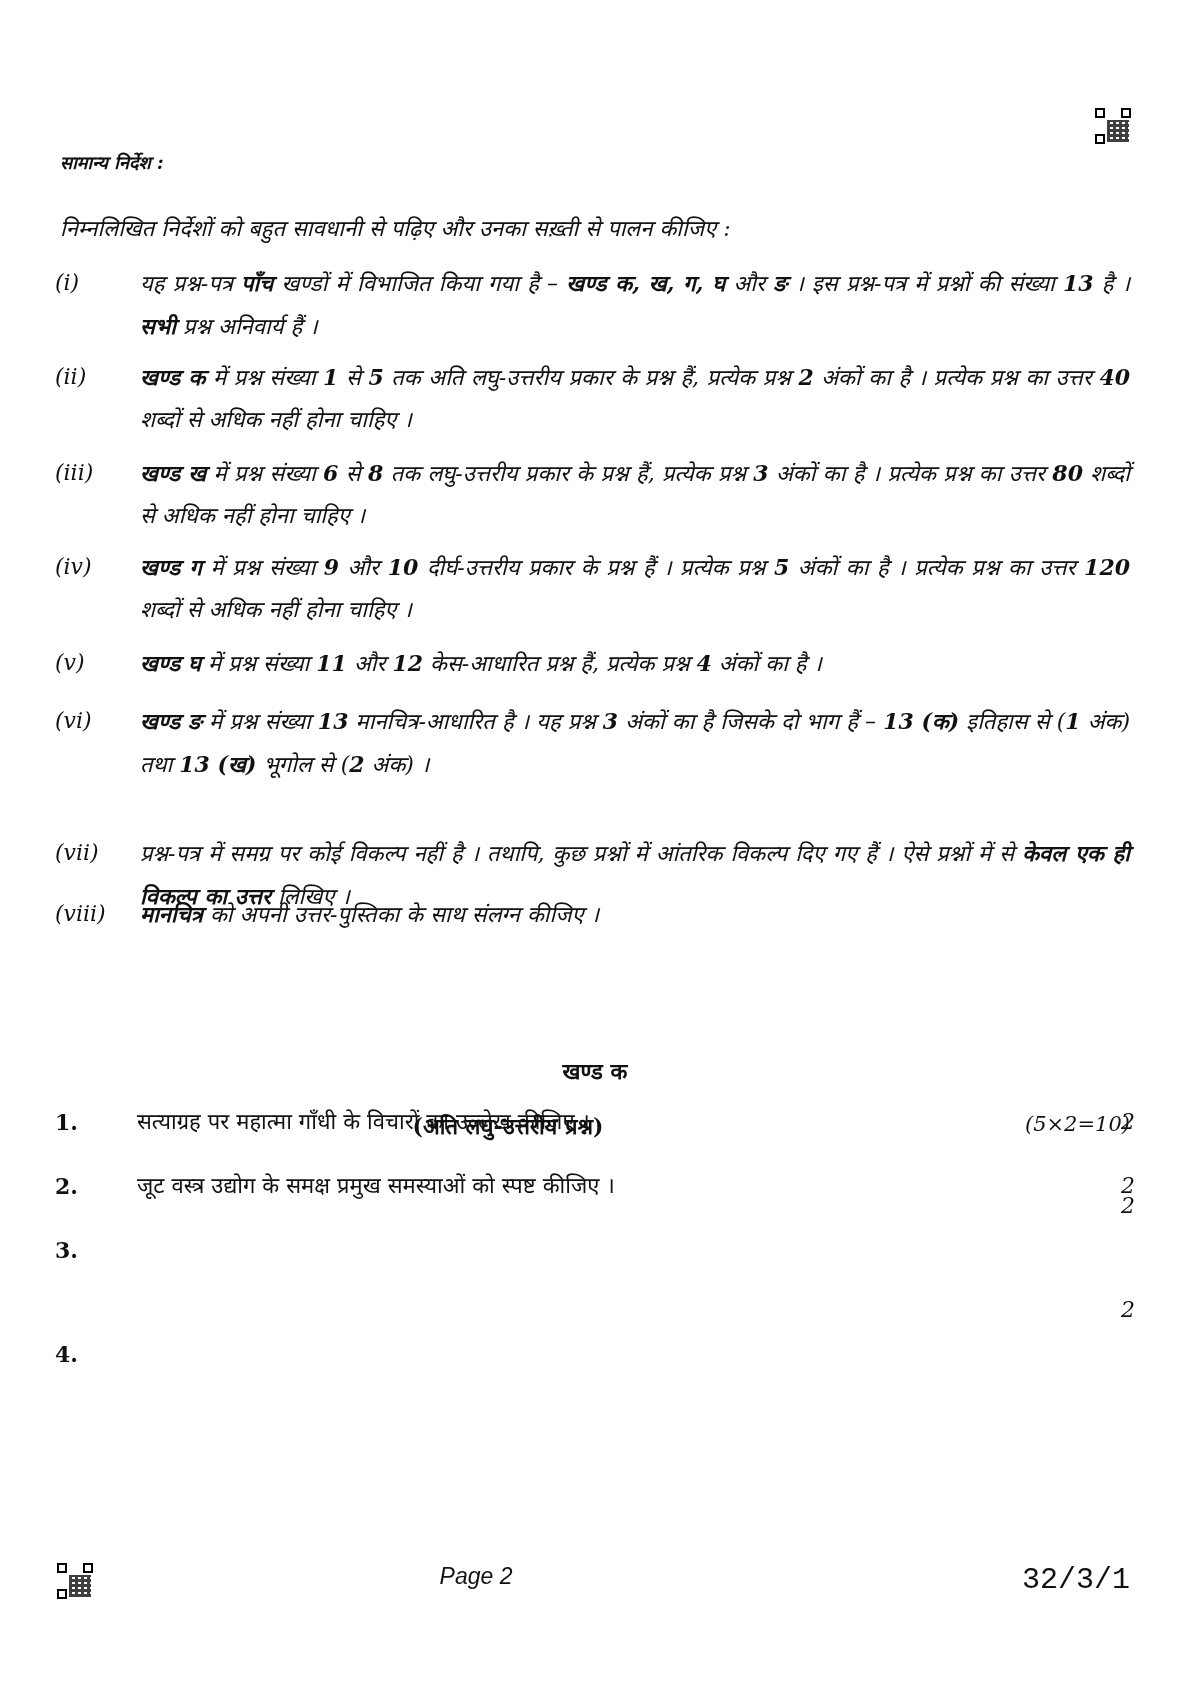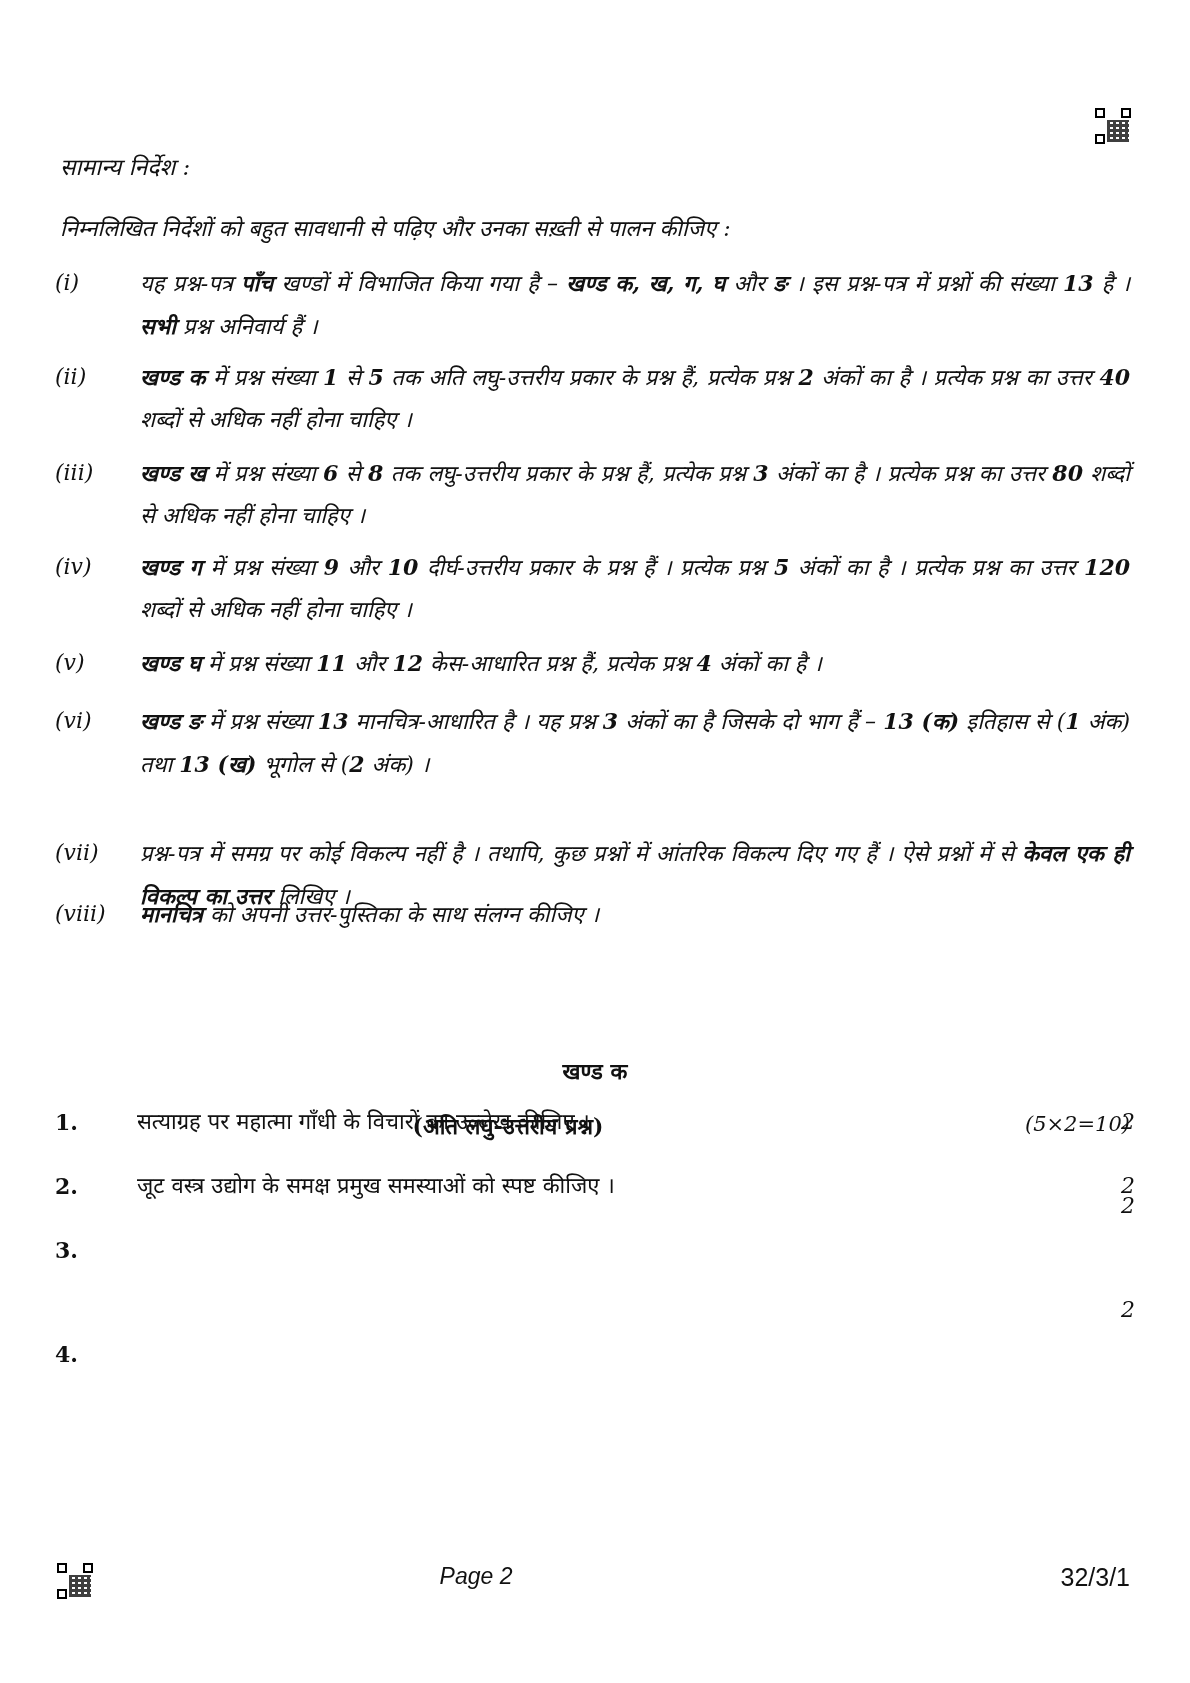--- a/index.html
+++ b/index.html
@@ -24,21 +24,21 @@
     }
     .qr::after {
       content: ""; position: absolute; left: 2px; top: 2px; width: 6px; height: 6px;
       background: #fff; box-shadow: 26px 0 0 #fff, 0 26px 0 #fff;
     }
     .qr-top { left: 1095px; top: 108px; }
     .qr-bottom { left: 57px; top: 1563px; }
 
     .heading {
       position: absolute; left: 60px; top: 150px;
-      font-size: 23px; font-style: italic; font-weight: normal;
+      font-size: 18px; font-style: italic; font-weight: bold;
     }
     .intro {
       position: absolute; left: 60px; top: 212px;
       font-size: 22px; font-style: italic;
     }
     .instr {
       position: absolute; left: 55px; width: 1075px;
       font-size: 22px; font-style: italic; line-height: 42px;
     }
     .instr .num { position: absolute; left: 0; top: 0; width: 80px; }
@@ -65,21 +65,21 @@
     .q .qtxt { margin-left: 82px; width: 900px; }
     .q .qmark { position: absolute; right: 0; bottom: 0; font-style: italic; }
 
     .footer-page {
       position: absolute; left: 0; width: 952px; top: 1563px;
       text-align: center; font-family: "Liberation Sans", sans-serif;
       font-style: italic; font-size: 23px;
     }
     .footer-code {
       position: absolute; right: 60px; top: 1563px;
-      font-family: Liberation Sans, sans-serif; font-size: 25px;
+      font-family: Liberation Mono, monospace; font-size: 30px;
     }
   </style>
 </head>
 <body>
 
 <div class="qr qr-top"></div>
 
 <div class="heading">सामान्य निर्देश :</div>
 <div class="intro">निम्नलिखित निर्देशों को बहुत सावधानी से पढ़िए और उनका सख़्ती से पालन कीजिए :</div>
 

